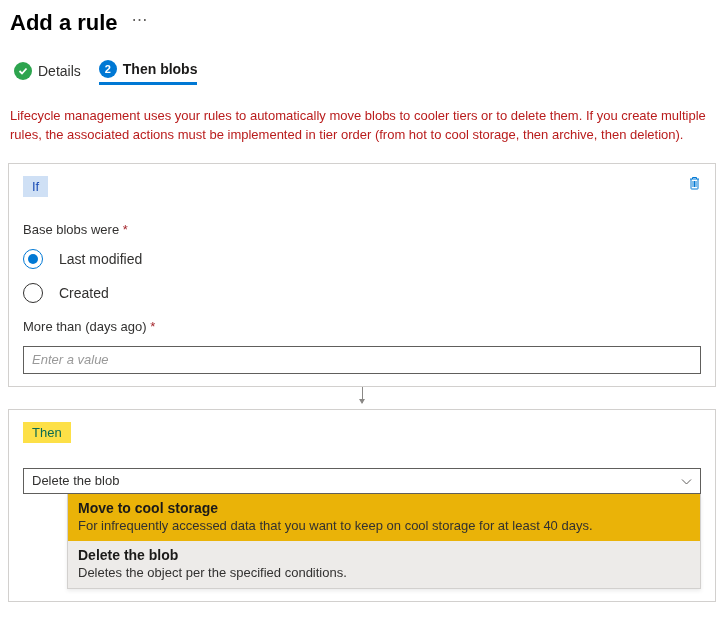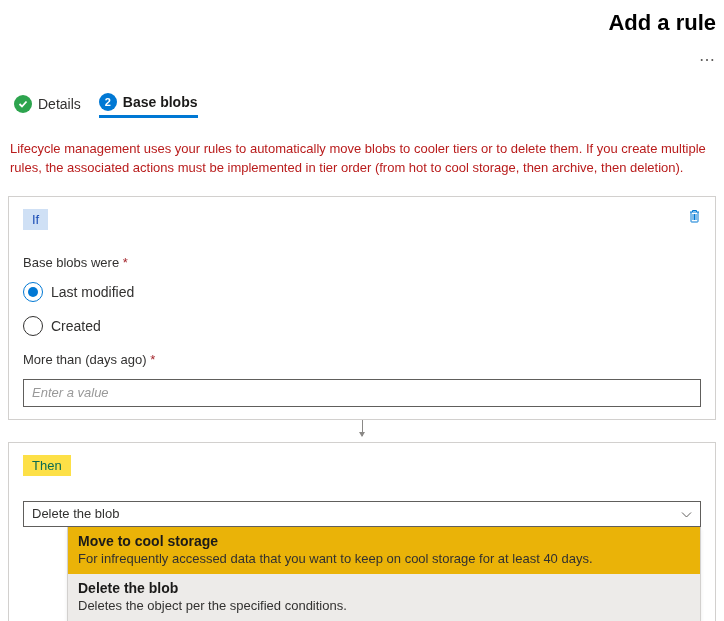--- a/index.html
+++ b/index.html
@@ -10,25 +10,24 @@
     body {
       font-family: "Segoe UI", -apple-system, sans-serif;
       font-size: 13px;
       color: #323130;
       background: #ffffff;
       padding: 10px 8px;
       width: 724px;
     }
     .header {
       display: flex;
-      align-items: flex-end;
+      align-items: flex-start;
       gap: 14px;
       margin-bottom: 24px;
       padding-left: 2px;
-      flex-direction: column;
     }
     .page-title {
       font-size: 22px;
       font-weight: 600;
       color: #000000;
     }
     .more-icon {
       font-size: 16px;
       color: #605e5c;
       cursor: pointer;
@@ -119,21 +118,21 @@
     }
     .required {
       color: #a4262c;
     }
     .radio-group {
       margin-bottom: 16px;
     }
     .radio-option {
       display: flex;
       align-items: center;
-      gap: 8px;
+      gap: 16px;
       margin-bottom: 14px;
       cursor: pointer;
     }
     .radio {
       width: 20px;
       height: 20px;
       border-radius: 50%;
       border: 1.5px solid #323130;
       display: flex;
       align-items: center;
@@ -246,21 +245,21 @@
   <div class="tab">
     <div class="tab-circle complete">
       <svg width="10" height="10" viewBox="0 0 10 10">
           <path d="M1.5 5 L4 7.5 L8.5 2.5" stroke="white" stroke-width="1.8" fill="none"></path>
         </svg>
     </div>
     <span class="tab-label">Details</span>
   </div>
   <div class="tab active">
     <div class="tab-circle current">2</div>
-    <span class="tab-label">Base blobs</span>
+    <span class="tab-label">Then blobs</span>
   </div>
 </div>
 
 <p class="description">Lifecycle management uses your rules to automatically move blobs to cooler tiers or to delete them. If you create multiple rules, the associated actions must be implemented in tier order (from hot to cool storage, then archive, then deletion).</p>
 
 <div class="panel">
   <div class="panel-head">
     <span class="badge badge-if">If</span>
     <span class="trash-icon">
       <svg width="13" height="14" viewBox="0 0 13 14">

